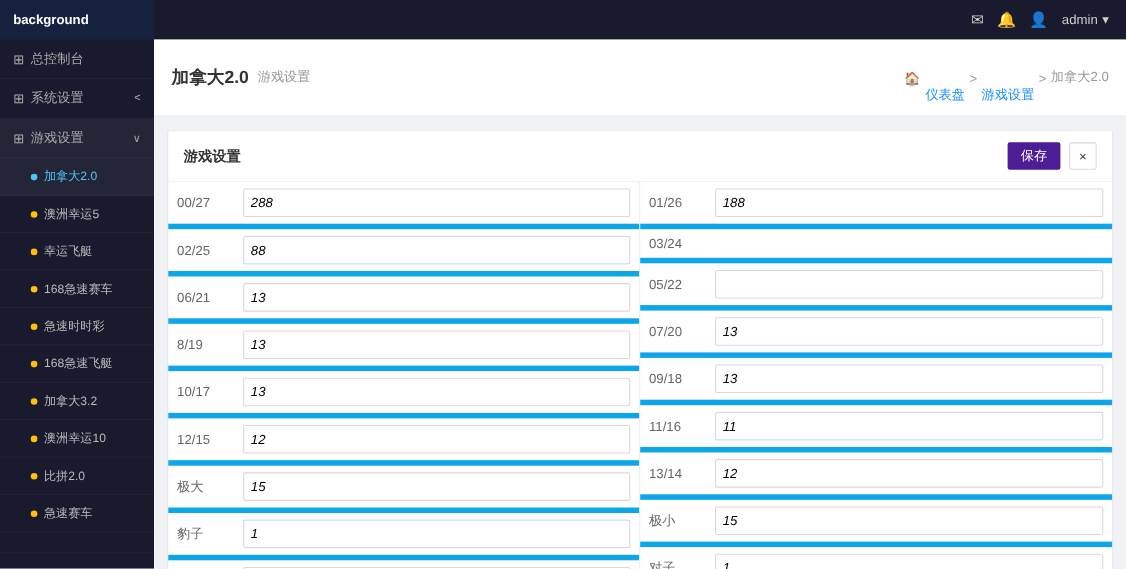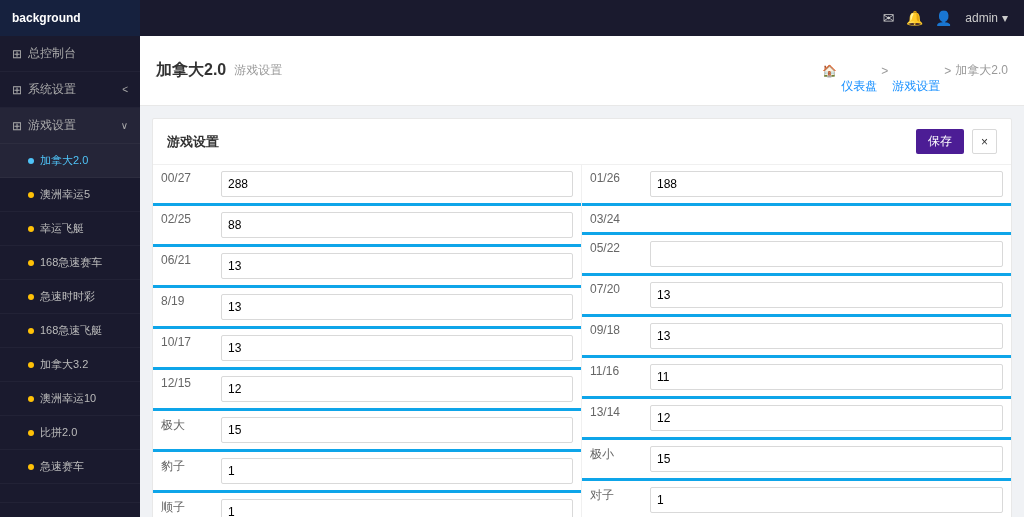--- a/index.html
+++ b/index.html
@@ -31,23 +31,23 @@
     
     .page-header { background: #fff; padding: 10px 16px; display: flex; align-items: center; justify-content: space-between; border-bottom: 1px solid #e8e8e8; }
     .page-title { font-size: 16px; font-weight: bold; color: #333; display: flex; align-items: center; gap: 8px; }
     .page-subtitle { font-size: 12px; color: #999; }
     .breadcrumb { font-size: 12px; color: #999; display: flex; align-items: center; gap: 4px; }
     .breadcrumb a { color: #1890ff; cursor: pointer; margin-top: 32px; }
 
     
     .card { background: #fff; margin: 12px; border-radius: 2px; border: 1px solid #e8e8e8; }
     .card-header { padding: 10px 14px; font-size: 13px; font-weight: bold; color: #333; border-bottom: 1px solid #f0f0f0; display: flex; align-items: center; justify-content: space-between; }
-    .form-row { display: flex; align-items: flex-start; padding: 6px 8px; border-bottom: 3px solid #0ea5e9; }
+    .form-row { display: flex; align-items: center; padding: 6px 8px; border-bottom: 5px solid #0ea5e9; }
     .form-label { width: 60px; color: #666; font-size: 12px; flex-shrink: 0; }
-    .form-input { flex: 1; border: 1px solid #d9d9d9; border-radius: 2px; padding: 3px 6px; font-size: 12px; height: 26px; outline: none; }
+    .form-input { flex: 1; border: 1px solid #d9d9d9; border-radius: 2px; padding: 3px 6px; font-size: 12px; height: 26px; outline: none; font-style: italic; }
 
     
     .btn-save { background: #4c1d95; border: none; color: #fff; padding: 4px 12px; border-radius: 2px; cursor: pointer; font-size: 12px; }
     .btn-close { background: #fff; border: 1px solid #d9d9d9; color: #333; padding: 4px 8px; border-radius: 2px; cursor: pointer; font-size: 12px; margin-left: 4px; }
   </style>
 </head>
 <body>
 
 <div class="sidebar">
   <div class="sidebar-header">background</div>

